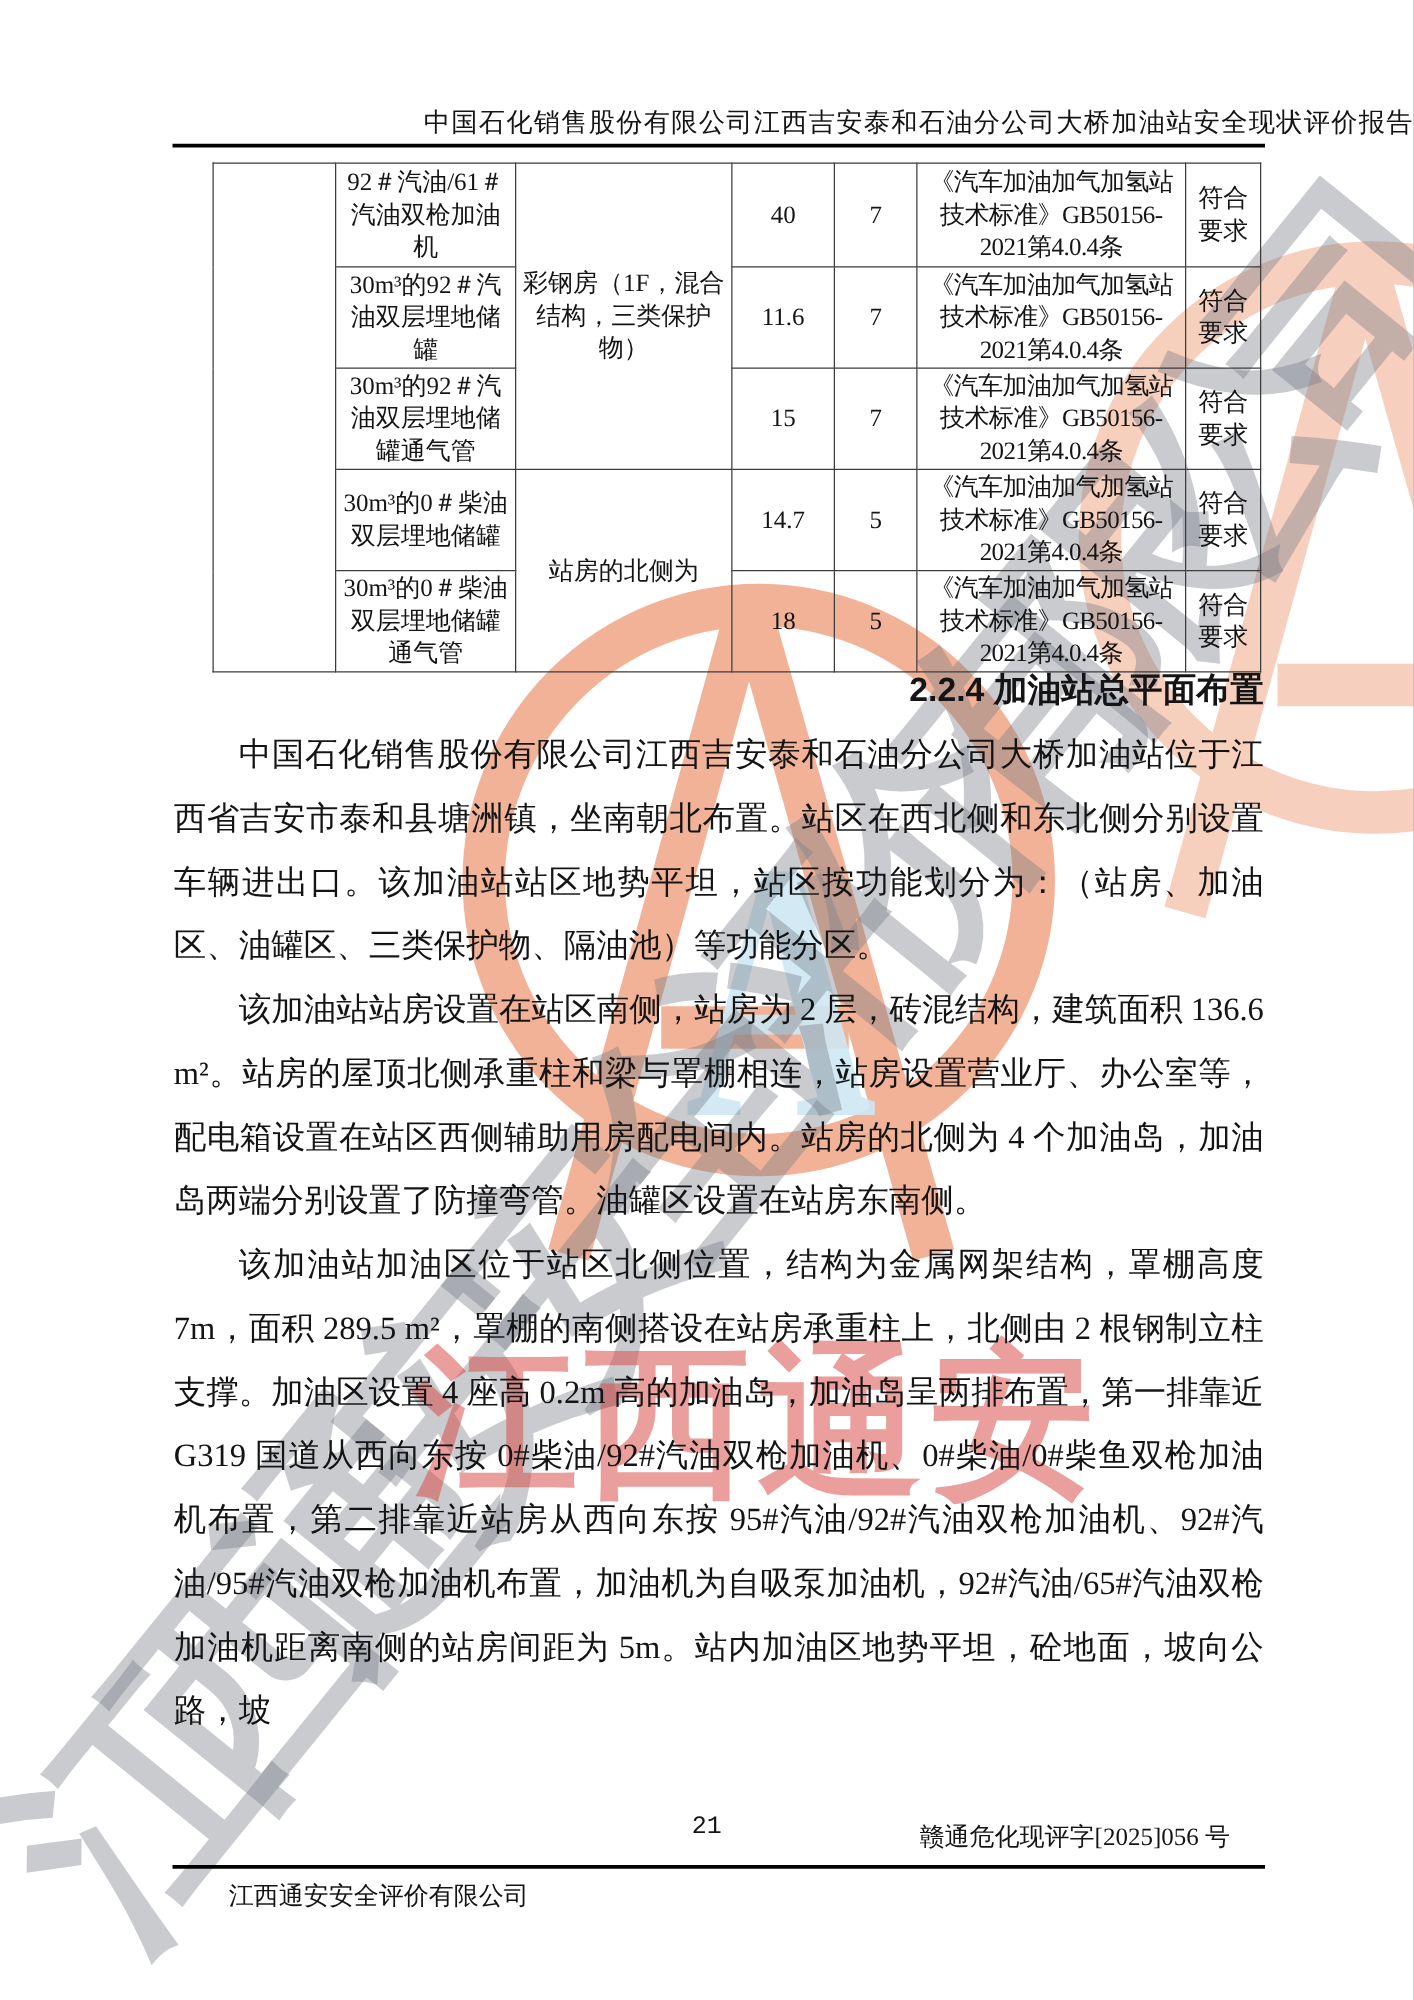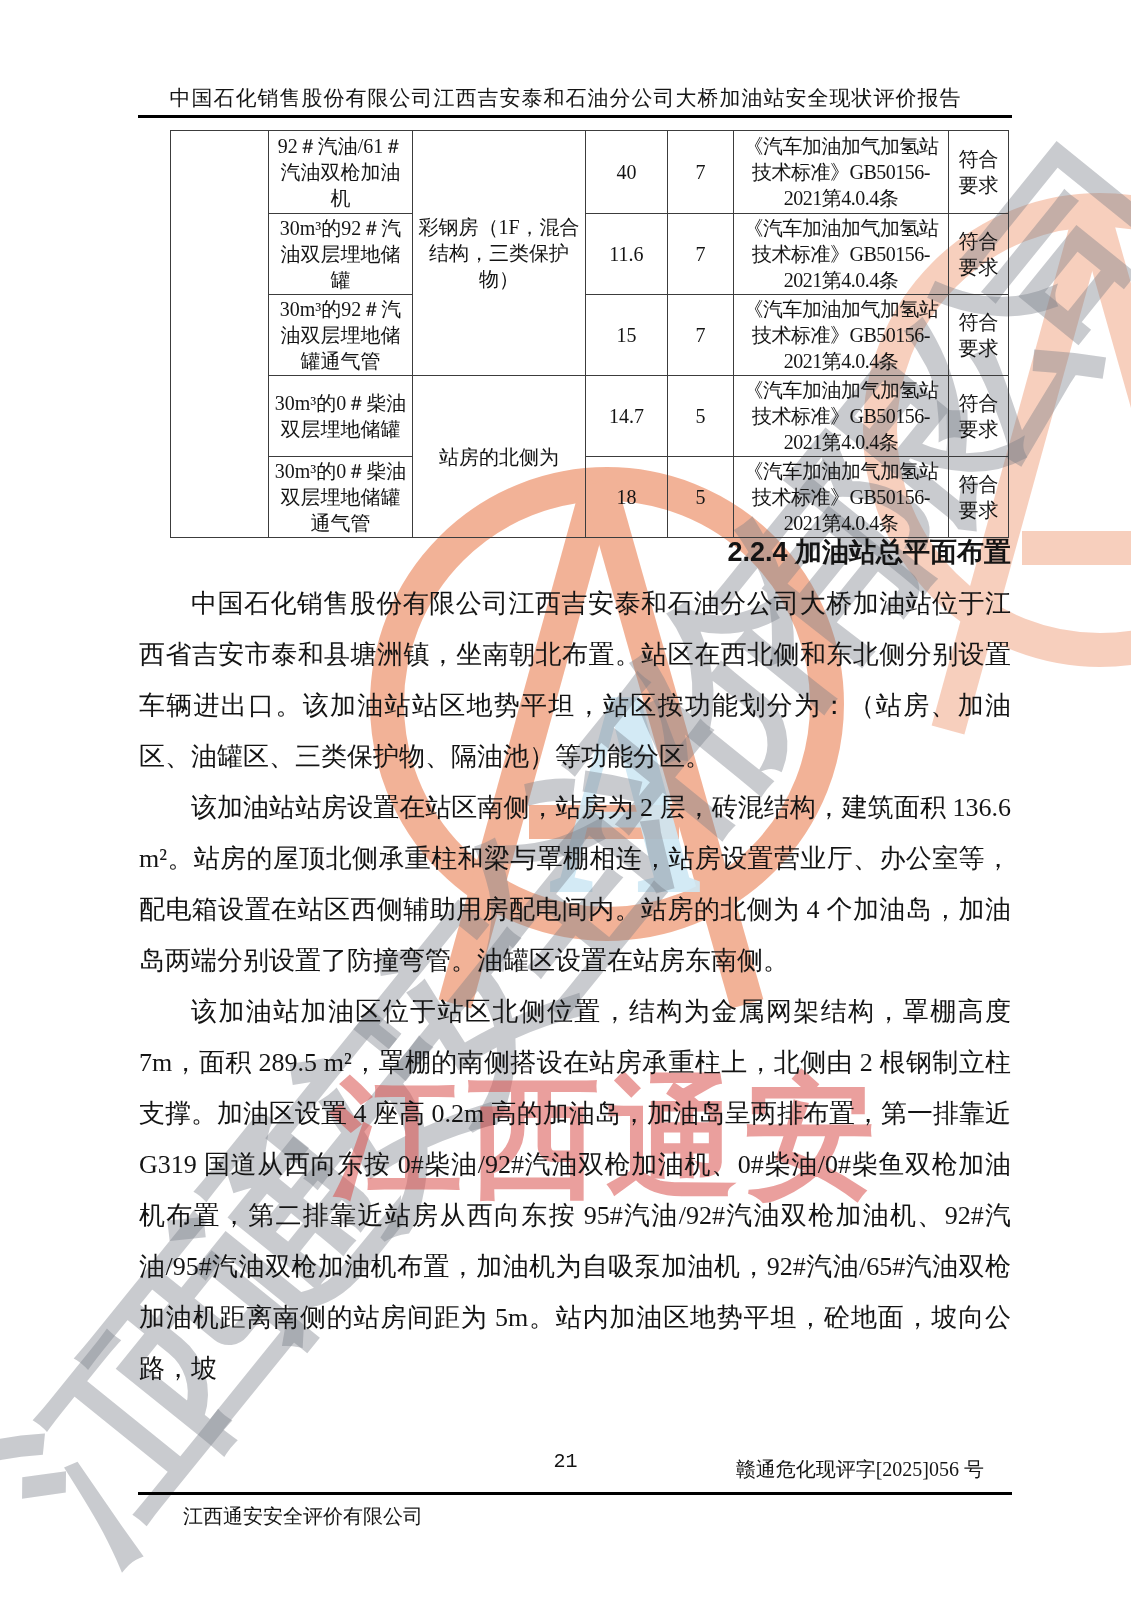--- a/index.html
+++ b/index.html
@@ -37,21 +37,21 @@
     white-space:nowrap;
     font-family:"Liberation Sans","DejaVu Sans",sans-serif;
     font-weight:bold;font-size:132px;line-height:1;
     letter-spacing:6px;
     color:rgba(217,80,76,.55);
     text-align:right;
   }
   
   .header-title{
     position:absolute;left:0;top:84px;width:100%;z-index:10;
-    text-align:center;font-size:21px;letter-spacing:1px;
+    text-align:right;font-size:21px;letter-spacing:1px;
   }
   .header-rule{position:absolute;left:138px;top:115px;width:874px;height:3px;background:#000;z-index:10;}
   
   table.clearance{
     position:absolute;left:170px;top:130px;width:838px;z-index:10;
     border-collapse:collapse;table-layout:fixed;
   }
   table.clearance td{
     border:1px solid #3c3c3c;
     text-align:center;vertical-align:middle;

